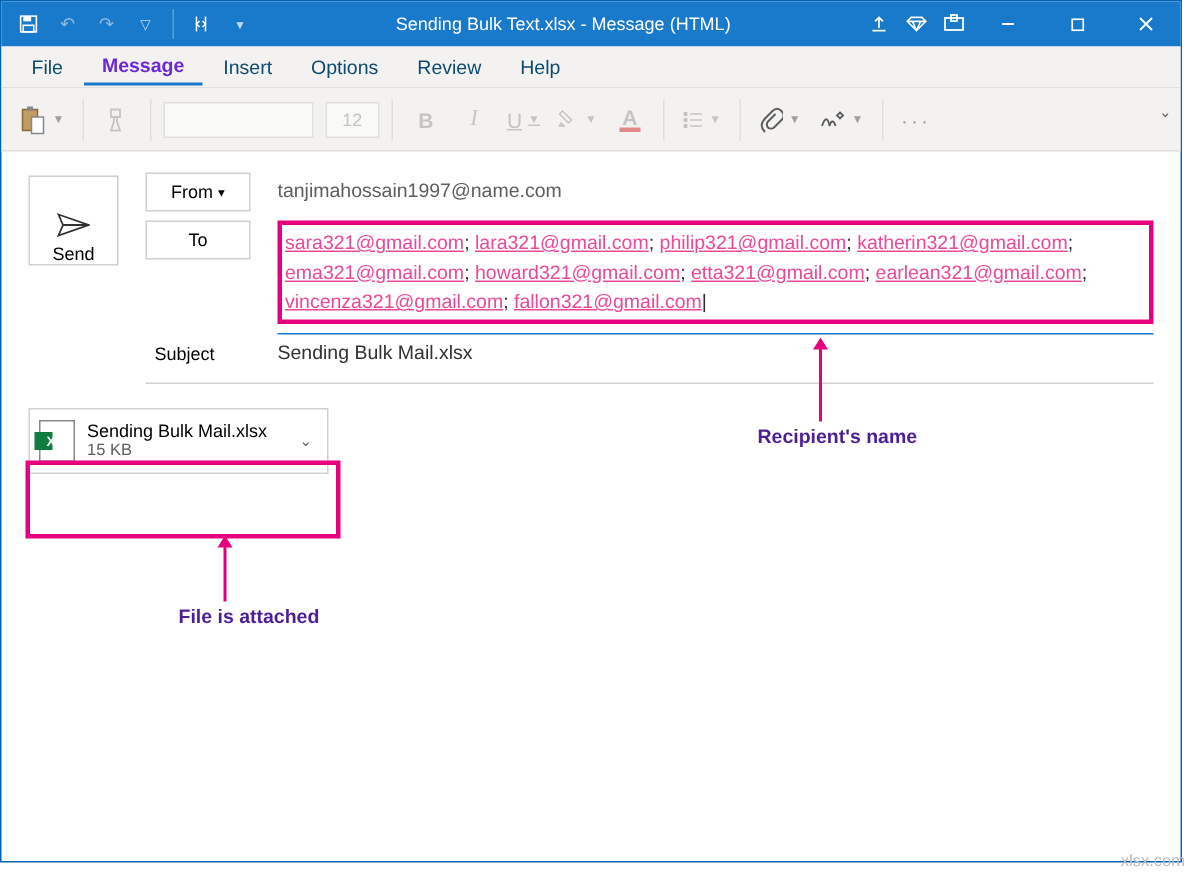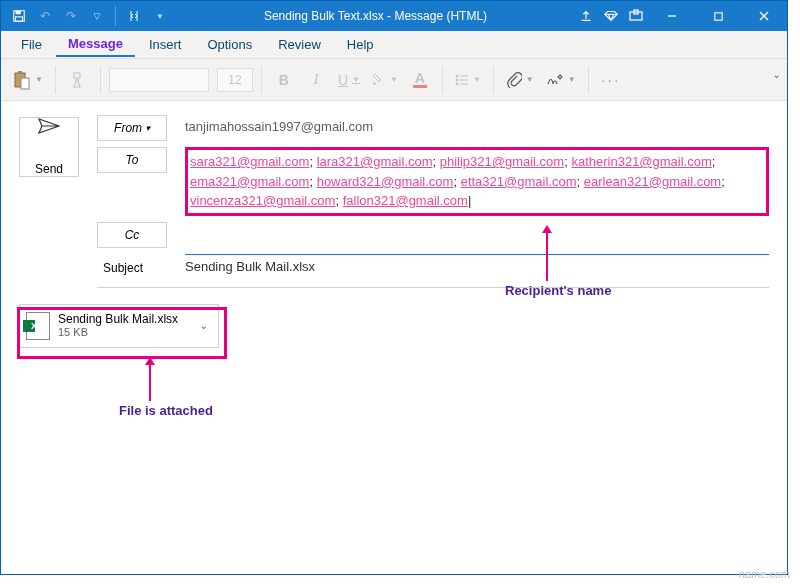--- a/index.html
+++ b/index.html
@@ -16,24 +16,24 @@
 .tab { padding: 4px 12px; font-size: 13px; color: #0c4a6e; }
 .tab.active { color: #6d28d9; border-bottom: 2px solid #1979ca; font-weight: 600; }
 .ribbon { height: 42px; background: #f3f2f1; display: flex; align-items: center; padding: 0 8px; border-bottom: 1px solid #e1dfdd; gap: 4px; }
 .rbtn { height: 28px; min-width: 28px; padding: 0 4px; display: flex; align-items: center; justify-content: center; color: #a19f9d; gap: 2px; }
 .rsep { width: 1px; height: 28px; background: #e1dfdd; margin: 0 4px; }
 .rdrop { display:inline-block; font-size:8px; color:#a19f9d; margin-left:2px; }
 .fontbox { height: 24px; border: 1px solid #d2d0ce; background: #fff; display: flex; align-items: center; padding: 0 4px; font-size: 12px; color: #a19f9d; }
 .chev { position: absolute; right: 6px; top: 68px; font-size: 10px; color: #5c5c5c; }
 .compose { padding: 14px 18px 0 18px; position: relative; }
 .sendcol { width: 60px; display: flex; flex-direction: column; align-items: center; }
-.sendbox { width: 60px; height: 60px; border: 1px solid #d2d0ce; display: flex; flex-direction: column; align-items: center; justify-content: space-between; margin-top: 2px; }
+.sendbox { width: 60px; height: 60px; border: 1px solid #d2d0ce; display: flex; flex-direction: column; align-items: center; justify-content: flex-end; margin-top: 2px; }
 .sendlbl { font-size: 12px; margin-top: 4px; }
 .fieldcol { display: flex; align-items: flex-start; margin-bottom: 6px; }
-.lblbtn { width: 70px; height: 26px; border: 1px solid #d2d0ce; background: #fff; font-size: 12px; display: flex; align-items: center; justify-content: center; font-style: italic; }
+.lblbtn { width: 70px; height: 26px; border: 1px solid #d2d0ce; background: #fff; font-size: 12px; display: flex; align-items: center; justify-content: center; }
 .lblplain { width: 70px; font-size: 12px; display: flex; align-items: center; margin-left: 6px; height: 26px; }
 .fval { margin-left: 18px; font-size: 13px; color: #323130; flex: 1; padding-top: 4px; padding-bottom: 4px; }
 .fval.underline-each a { color: #ec4899; text-decoration: underline; }
 .fval.plain { color: #605e5c; }
 .tohl { border: 3px solid #e6007e; padding: 2px 6px 2px 2px; }
 .divline { height: 1px; background: #1979ca; margin-left: 88px; margin-top: 0; }
 .subjunder { height: 1px; background: #d2d0ce; margin-left: 88px; }
 .attachwrap { margin-top: 16px; }
 .attachbox { width: 200px; height: 44px; border: 1px solid #d2d0ce; display: flex; align-items: center; padding: 0 6px; position: relative; }
 .attachhl { position: absolute; top: 306px; left: 16px; width: 210px; height: 52px; border: 3px solid #e6007e; pointer-events: none; }
@@ -198,29 +198,25 @@
         <div class="sendbox">
           <svg width="22" height="16" viewBox="0 0 22 16" fill="none" stroke="#323130" stroke-width="1.2">
               <path d="M1 1l20 7-20 7 3-7zM4 8h17"></path>
             </svg>
           <div class="sendlbl">Send</div>
         </div>
       </div>
       <div style="flex:1;margin-left:18px">
         <div class="fieldcol">
           <div class="lblbtn"><span>From</span>&nbsp;<span style="font-size:9px">▾</span></div>
-          <div class="fval plain">tanjimahossain1997@gmail.com</div>
+          <div class="fval plain">tanjimahossain1997@name.com</div>
         </div>
         <div class="fieldcol">
           <div class="lblbtn">To</div>
           <div class="fval underline-each tohl" id="to-field" style="line-height:1.5"><a>sara321@gmail.com</a>; <a>lara321@gmail.com</a>; <a>philip321@gmail.com</a>; <a>katherin321@gmail.com</a>; <a>ema321@gmail.com</a>; <a>howard321@gmail.com</a>; <a>etta321@gmail.com</a>; <a>earlean321@gmail.com</a>; <a>vincenza321@gmail.com</a>; <a>fallon321@gmail.com</a><span style="text-decoration: none;">|</span></div>
-        </div>
-        <div class="fieldcol">
-          <div class="lblbtn">Cc</div>
-          <div class="fval"></div>
         </div>
         <div class="divline"></div>
         <div class="fieldcol" style="">
           <div class="lblplain">Subject</div>
           <div class="fval" style="margin-left:12px">Sending Bulk Mail.xlsx</div>
         </div>
         <div class="subjunder" style="margin-left:0"></div>
       </div>
     </div>
 
@@ -241,13 +237,13 @@
   <div class="attachhl"></div>
 
   <div class="arrow-up" style="left:545px; top:230px; height:50px"></div>
   <div class="anno" style="left:504px; top:282px">Recipient's name</div>
 
   <div class="arrow-up" style="left:148px; top:362px; height:38px"></div>
   <div class="anno" style="left:118px; top:402px">File is attached</div>
 
 </div>
 
-<div class="watermark">name.com</div>
+<div class="watermark">xlsx.com</div>
 
 </body></html>

